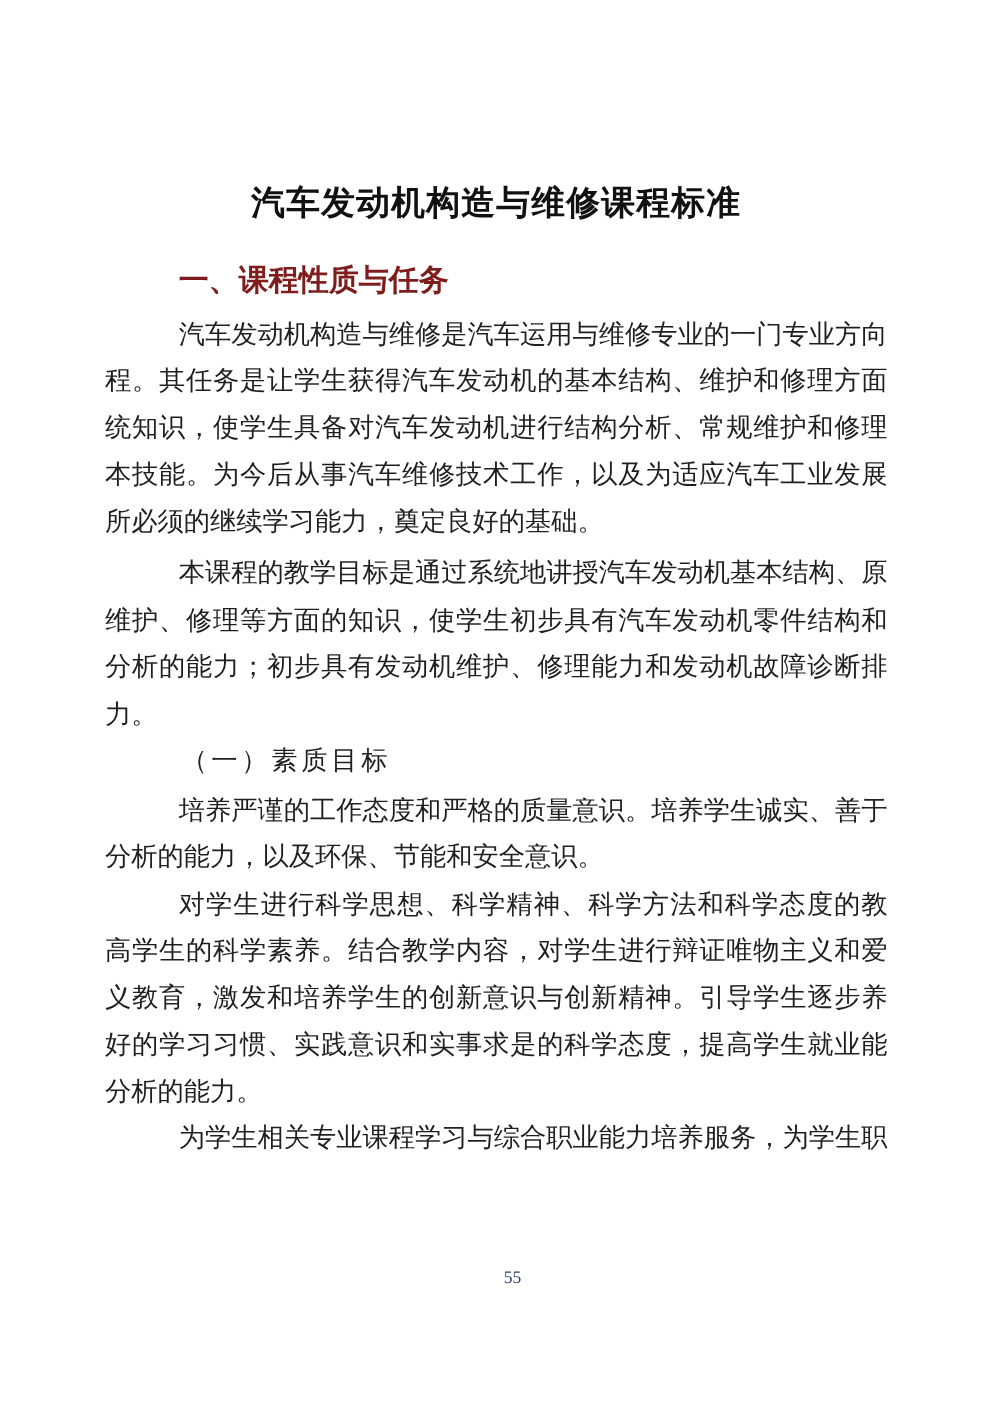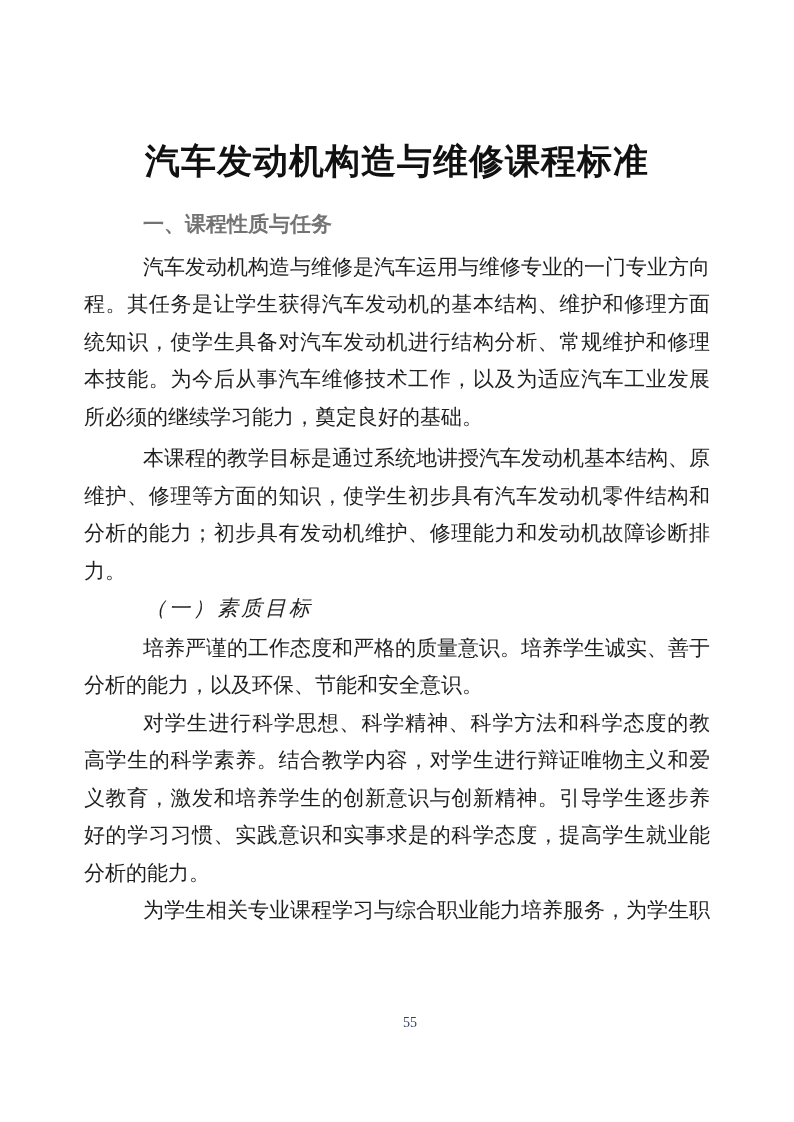--- a/index.html
+++ b/index.html
@@ -17,21 +17,21 @@
     font-family: "Liberation Serif", serif;
   }
   .content {
     margin-left: 84px;
     margin-right: 84px; 
   }
   .doc-title {
     margin: 0;
     padding-top: 143px;
     text-align: center;
-    font-size: 35px;
+    font-size: 27px;
     line-height: 38px;
     font-weight: 700;
     letter-spacing: 1px;
     color: #111111;
     font-family: "Liberation Serif", serif;
   }
   .line {
     font-size: 21px;
     height: 37.5px;
     line-height: 37.5px;
@@ -43,32 +43,31 @@
     white-space: normal;
     text-align: justify;
     text-align-last: justify;
     word-break: break-all;
     overflow: hidden;
   }
   
   .ind { padding-left: 59px; }
   
   .hsec {
-    font-family: Liberation Mono, monospace;
+    font-family: Liberation Serif, serif;
     font-weight: 700;
-    font-size: 21px;
+    font-size: 24px;
     padding-left: 59px;
     height: 37.5px;
     line-height: 37.5px;
-    color: #737373;
+    color: #7f1d1d;
   }
   .h1-space { margin-top: 26px; }
   
   .kai {
-    font-style: italic;
     letter-spacing: 3px;
     padding-left: 61px;
   }
   .after-head { margin-top: 4px; }
   .after-kai { margin-top: 2px; }
   .page-number {
     position: absolute;
     left: 0;
     bottom: 92px;
     width: 100%;

